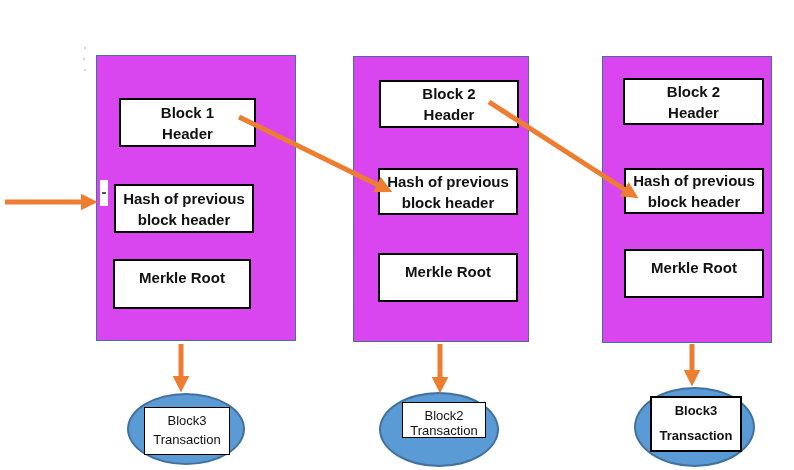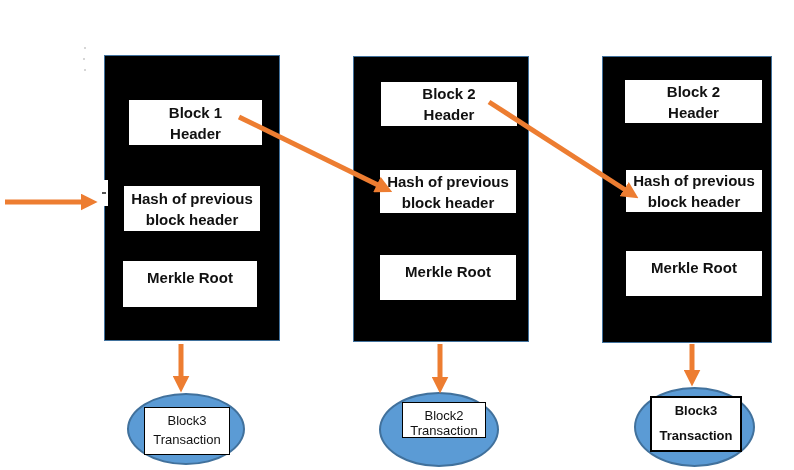--- a/index.html
+++ b/index.html
@@ -6,25 +6,25 @@
   #canvas{
     position:relative;
     width:794px;height:470px;
     background:#ffffff;
     font-family:"Liberation Sans", sans-serif;
     overflow:hidden;
   }
   
   .block{
     position:absolute;
-    background:#000000;
+    background:#d946ef;
     border:1.5px solid #41719c;
     box-sizing:border-box;
   }
-  #block-1{left:96px;top:55px;width:176px;height:286px;margin-left:8px;}
+  #block-1{left:96px;top:55px;width:200px;height:286px;}
   #block-2{left:353px;top:56px;width:176px;height:286px;}
   #block-3{left:602px;top:56px;width:170px;height:287px;}
 
   
   .wbox{
     position:absolute;
     background:#ffffff;
     border:2px solid #000000;
     box-sizing:border-box;
     display:flex;align-items:center;justify-content:center;

